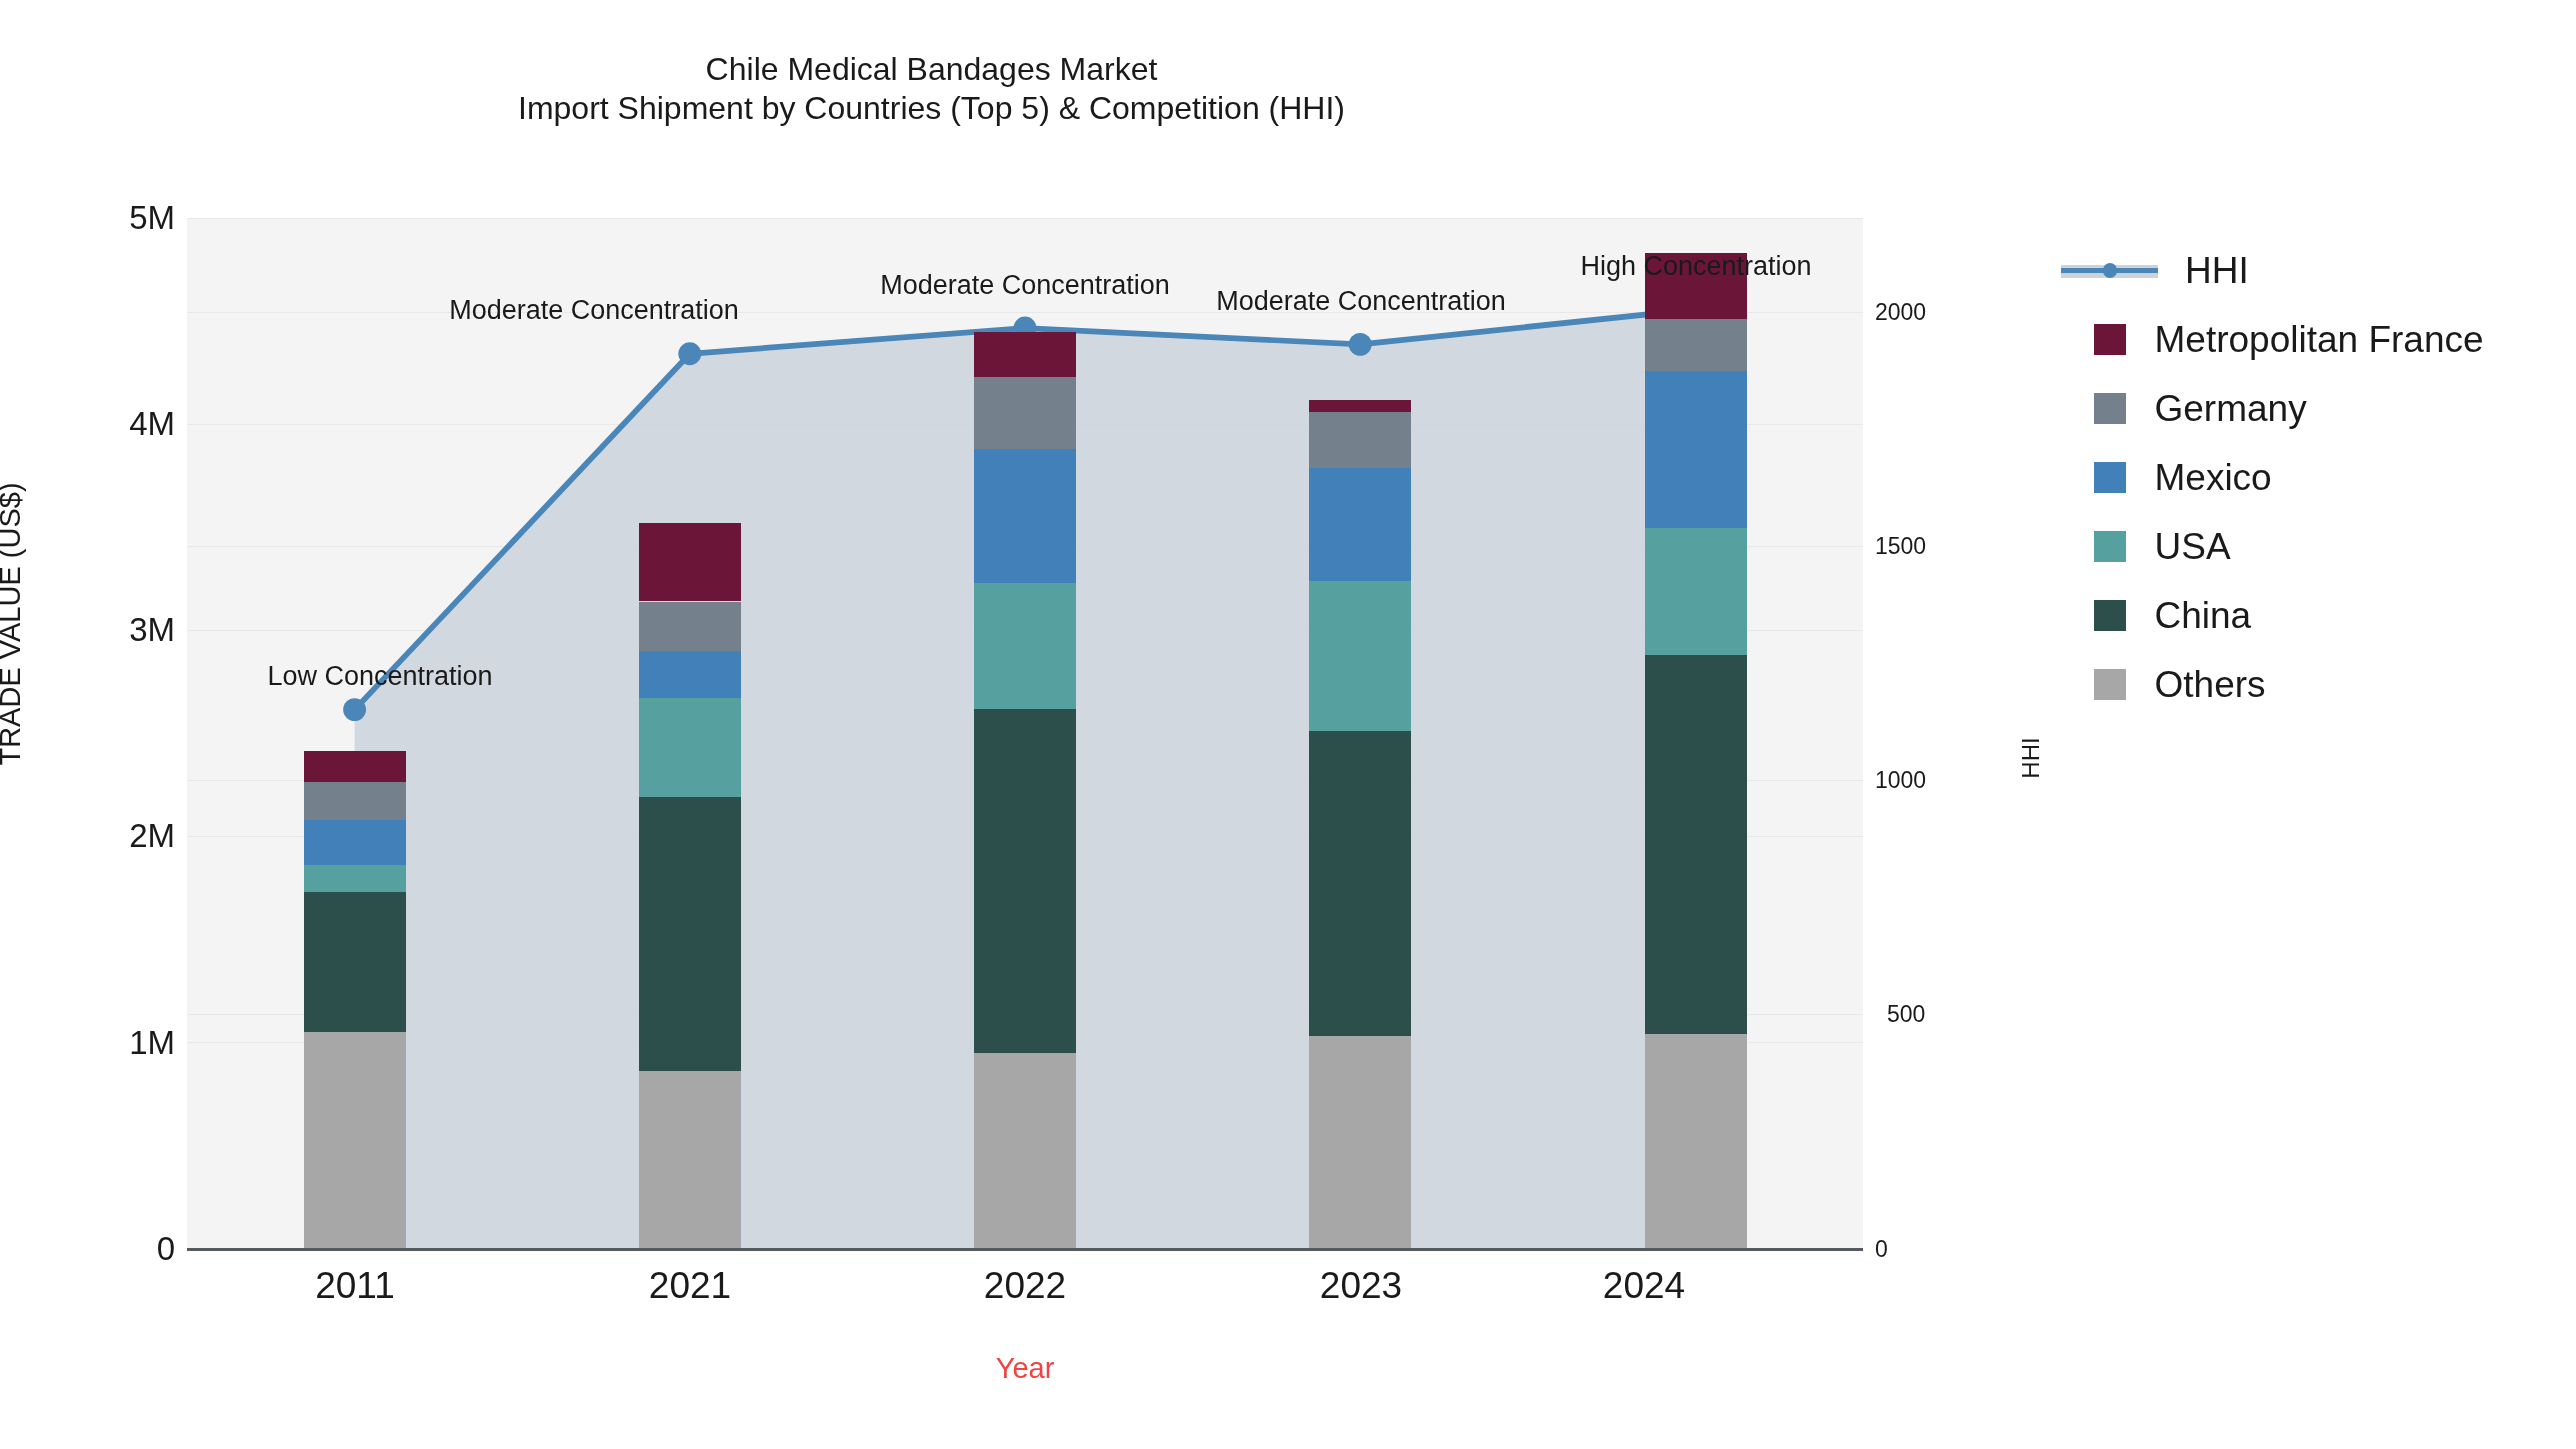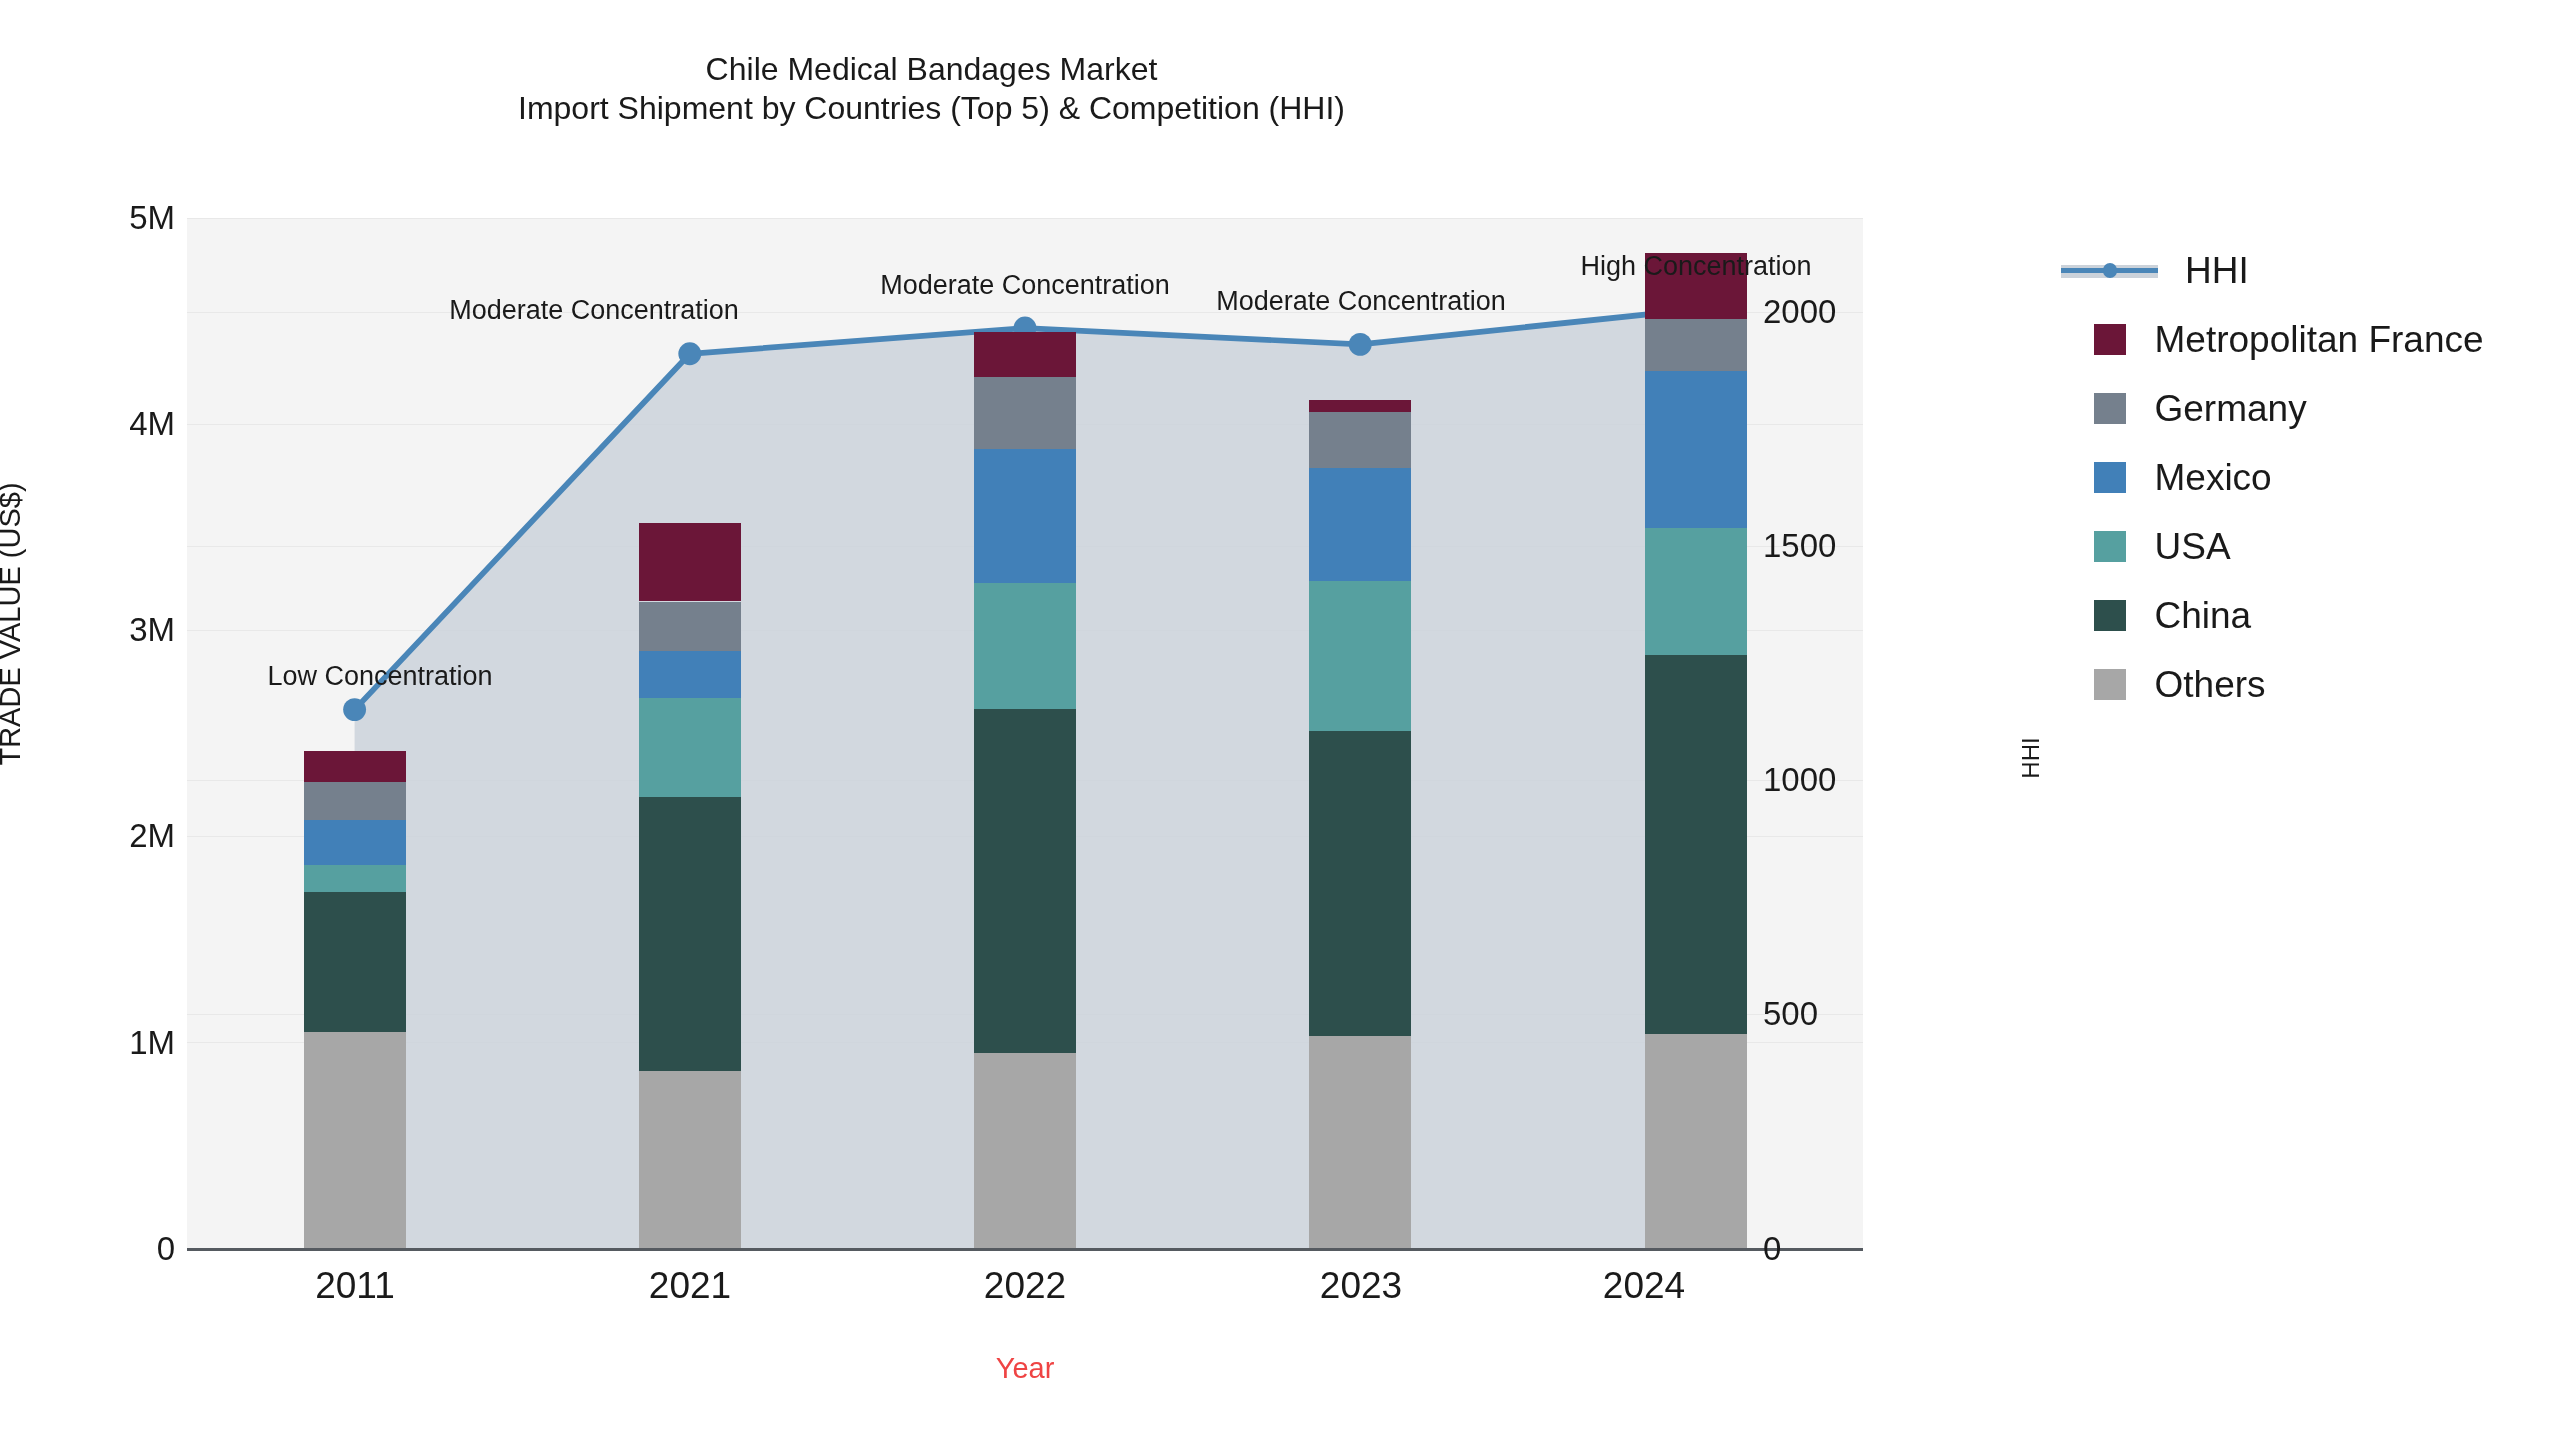--- a/index.html
+++ b/index.html
@@ -13,21 +13,21 @@
   
   .plot{position:absolute;left:187px;top:218px;width:1676px;height:1030px;background:#f4f4f4;}
   .gridlines{position:absolute;inset:0;}
   .gridline{position:absolute;left:0;right:0;height:1.4px;background:#e8e8e8;}
 
   .axis-bottom{position:absolute;left:187px;top:1248px;width:1676px;height:2.9px;background:#555a60;}
 
   
   .ytick-l{position:absolute;right:1.4px;transform:translateY(-50%);font-size:33px;color:#1a1a1a;text-align:right;white-space:nowrap;}
   .ylab-left{position:absolute;left:10px;top:624px;transform:translate(-50%,-50%) rotate(-90deg);transform-origin:center center;font-size:29px;color:#1a1a1a;white-space:nowrap;}
-  .ytick-r{position:absolute;left:1763px;transform:translateY(-50%);font-size:33px;color:#1a1a1a;white-space:nowrap;text-align:right;}
+  .ytick-r{position:absolute;left:1875px;transform:translateY(-50%);font-size:23px;color:#1a1a1a;white-space:nowrap;text-align:right;}
   .ylab-right{position:absolute;left:2031px;top:758px;transform:translate(-50%,-50%) rotate(-90deg);transform-origin:center center;font-size:24px;color:#1a1a1a;white-space:nowrap;}
 
   
   .xtick{position:absolute;top:1265px;transform:translateX(-50%);font-size:37px;color:#1a1a1a;}
   .xlabel{position:absolute;left:1025px;top:1352px;transform:translateX(-50%);font-size:29px;color:#ef4444;}
 
   
   .bar-seg{position:absolute;}
 
   
@@ -120,21 +120,21 @@
       <div class="ytick-l" style="top: 1249px; width: 179px; right: 2401px;">0</div>
       <div class="ytick-l" style="top: 1043px; width: 179px; right: 2401px;">1M</div>
       <div class="ytick-l" style="top: 836px; width: 179px; right: 2401px;">2M</div>
       <div class="ytick-l" style="top: 630px; width: 179px; right: 2401px;">3M</div>
       <div class="ytick-l" style="top: 424px; width: 179px; right: 2401px;">4M</div>
       <div class="ytick-l" style="top: 218px; width: 179px; right: 2401px;">5M</div>
     </div>
   <div class="ylab-left">TRADE VALUE (US$)</div>
   <div id="yticks-right">
       <div class="ytick-r" style="top: 1249px;">0</div>
-      <div class="ytick-r" style="top: 1014px;">500</div>
+      <div class="ytick-r" style="top: 1014px; margin-left: 12px;">500</div>
       <div class="ytick-r" style="top: 780px;">1000</div>
       <div class="ytick-r" style="top: 546px;">1500</div>
       <div class="ytick-r" style="top: 312px;">2000</div>
     </div>
   <div class="ylab-right">HHI</div>
   <div id="xticks">
       <div class="xtick" style="left: 355px;">2011</div>
       <div class="xtick" style="left: 690px;">2021</div>
       <div class="xtick" style="left: 1025px;">2022</div>
       <div class="xtick" style="left: 1361px;">2023</div>

